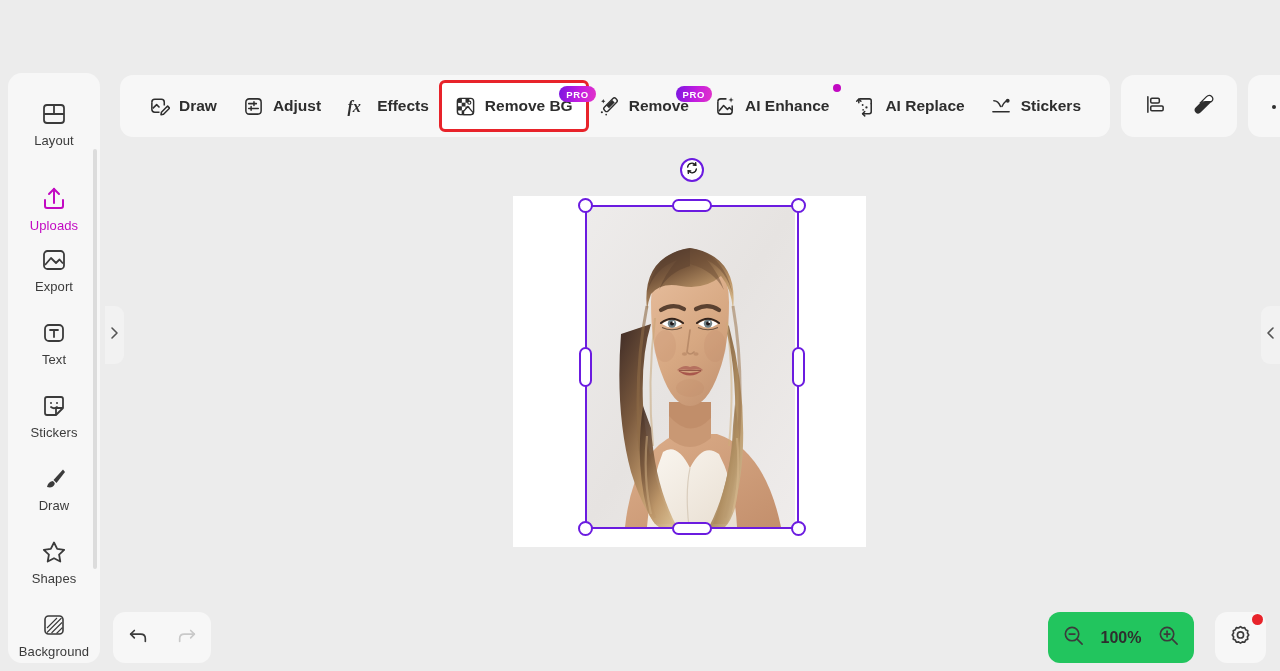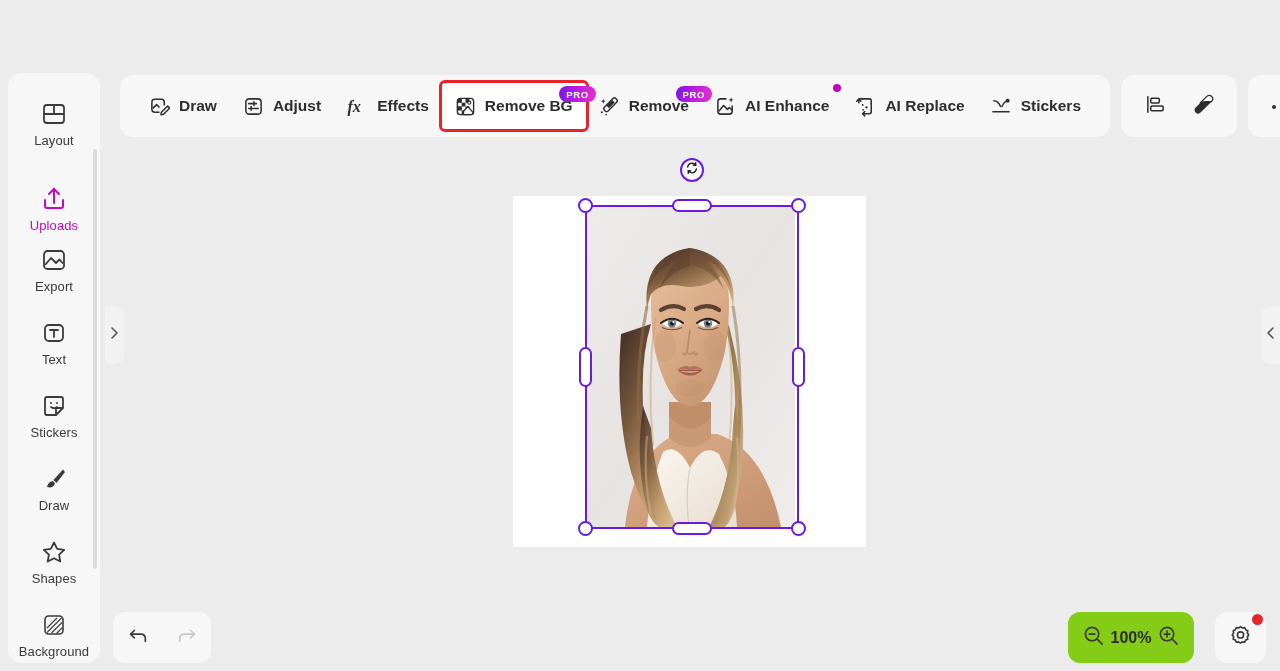--- a/index.html
+++ b/index.html
@@ -196,22 +196,22 @@
   
   .undo-group {
     position: absolute; left: 113px; top: 612px;
     width: 98px; height: 51px;
     background: #f7f7f7; border-radius: 12px;
     display: flex; align-items: center; justify-content: space-around;
   }
   .zoom-group {
     position: absolute; right: 86px; top: 612px;
     height: 51px; padding: 0 14px;
-    background: #84cc16; border-radius: 12px;
-    display: flex; align-items: center; gap: 4px;
+    background: #22c55e; border-radius: 12px;
+    display: flex; align-items: center; gap: 14px;
   }
   .zoom-val { font-size: 16px; font-weight: bold; color: #2e2e2e; min-width: 44px; text-align:center; }
   .settings-group {
     position: absolute; right: 14px; top: 612px;
     width: 51px; height: 51px;
     background: #f7f7f7; border-radius: 12px;
     display: flex; align-items: center; justify-content: center;
     cursor: pointer;
   }
   .red-dot {

